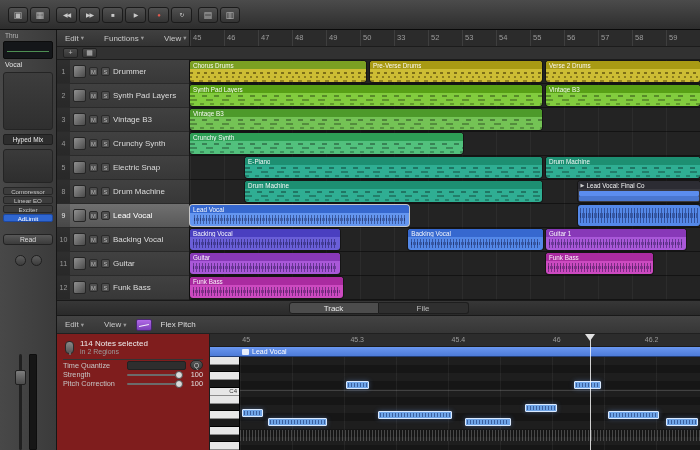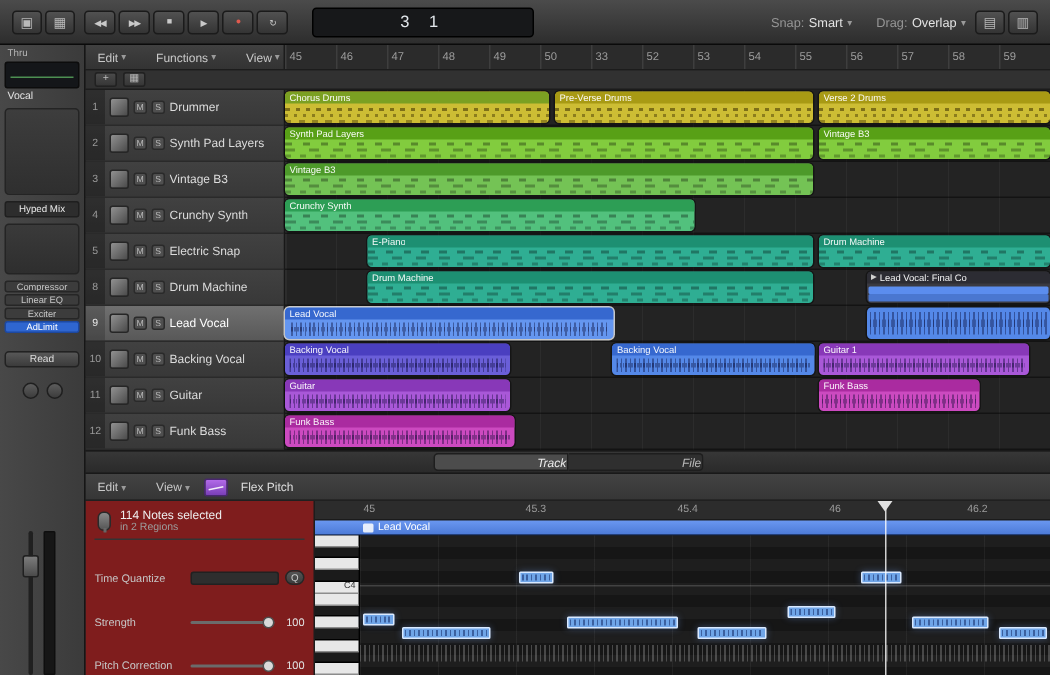--- a/index.html
+++ b/index.html
@@ -109,22 +109,22 @@
  background:repeating-linear-gradient(90deg,rgba(0,0,40,.34) 0 1px,transparent 1px 2px);}
 .takefolder .rbody::before{content:"";position:absolute;left:1px;right:1px;top:2px;height:5px;
  background:#5b8dee;border-radius:1px;}
 .takefolder .rbody::after{content:"";position:absolute;left:1px;right:1px;bottom:1px;height:5px;
  background:#4a77d0;border-radius:1px;}
 
 
 .tabbar{position:absolute;top:270px;left:0;right:0;height:16px;
  background:linear-gradient(#373737,#2a2a2a);border-top:1px solid #191919;border-bottom:1px solid #191919;
  display:flex;align-items:center;justify-content:center;}
-.etab{width:90px;height:12px;font-size:8px;text-align:right;line-height:12px;color:#b9b9b9;
- background:#2f2f2f;border:1px solid #1e1e1e;font-style:italic;}
+.etab{width:90px;height:12px;font-size:8px;text-align:center;line-height:12px;color:#b9b9b9;
+ background:#2f2f2f;border:1px solid #1e1e1e;}
 .etab.act{background:#4c4c4c;color:#ececec;}
 .etab:first-child{border-radius:3px 0 0 3px;}
 .etab:last-child{border-radius:0 3px 3px 0;border-left:none;}
 
 
 .emenubar{position:absolute;top:286px;left:0;right:0;height:18px;
  background:linear-gradient(#434343,#363636);border-bottom:1px solid #202020;
  display:flex;align-items:center;gap:9px;padding-left:8px;}
 .flexicon{width:16px;height:12px;border-radius:2px;background:linear-gradient(#b26ae8,#7a3fb8);
  border:1px solid #48276e;position:relative;}
@@ -132,21 +132,21 @@
  background:rgba(255,255,255,.9);transform:rotate(-12deg);}
 .modelabel{color:#dedede;font-size:8px;}
 .editor{position:absolute;top:304px;left:0;right:0;bottom:0;display:flex;}
 .einspector{width:153px;background:#7f1d1d;border-right:1px solid #1d1d1d;padding:4px 6px 0 6px;}
 .eselect{display:flex;gap:6px;align-items:center;border-bottom:1px solid #343434;padding:1px 0 4px 2px;}
 .micicon{width:9px;height:13px;border-radius:4px;background:linear-gradient(#8a8a8a,#555);
  border:1px solid #2a2a2a;position:relative;flex:0 0 auto;}
 .micicon::after{content:"";position:absolute;left:3px;bottom:-2px;width:2px;height:3px;background:#666;}
 .selline1{color:#eee;font-size:8px;}
 .selline2{color:#9c9c9c;font-size:7px;}
-.prow{display:flex;align-items:center;gap:4px;margin-top:20px;}
+.prow{display:flex;align-items:center;gap:4px;margin-top:0;}
 .plabel{color:#c6c6c6;font-size:7.3px;width:60px;flex:0 0 auto;white-space:nowrap;overflow:hidden;}
 .pdrop{flex:1;height:9px;background:#2e2e2e;border:1px solid #212121;border-radius:2px;}
 .qbtn{width:13px;height:10px;background:linear-gradient(#555,#3c3c3c);border:1px solid #262626;
  border-radius:5px;color:#ccc;font-size:6.5px;text-align:center;line-height:9px;}
 .pslider{flex:1;height:2px;background:#6b6b6b;border-radius:1px;position:relative;}
 .pknob{position:absolute;right:0;top:-3px;width:8px;height:8px;border-radius:50%;
  background:#d9d9d9;border:1px solid #4e4e4e;}
 .pval{width:16px;color:#e0e0e0;font-size:7.3px;text-align:right;}
 .epiano{flex:1;position:relative;background:#191919;overflow:hidden;}
 .eruler{position:absolute;top:0;left:0;right:0;height:13px;background:#2c2c2c;border-bottom:1px solid #1b1b1b;}
@@ -186,35 +186,20 @@
         <div class="icon-btn">▦</div>
       </div>
     <div class="tb-group" id="tb-transport">
         <div class="tr-btn">◀◀</div>
         <div class="tr-btn">▶▶</div>
         <div class="tr-btn">■</div>
         <div class="tr-btn">▶</div>
         <div class="tr-btn" style="color: rgb(224, 90, 78);">●</div>
         <div class="tr-btn">↻</div>
       </div>
-    <div class="lcd">
-      <span>3 1</span>
-    </div>
-    <div class="snapdrag">
-      <div class="sd">
-        <span class="sd-label">Snap:</span>
-        <span class="sd-value">Smart</span>
-        <span class="caret">▾</span>
-      </div>
-      <div class="sd">
-        <span class="sd-label">Drag:</span>
-        <span class="sd-value">Overlap</span>
-        <span class="caret">▾</span>
-      </div>
-    </div>
     <div class="tb-group" id="tb-right">
         <div class="icon-btn">▤</div>
         <div class="icon-btn">▥</div>
       </div>
   </div>
 
   <div class="left-col">
     <div class="thru">Thru</div>
     <div class="eqbox"></div>
     <div class="chname">Vocal</div>

